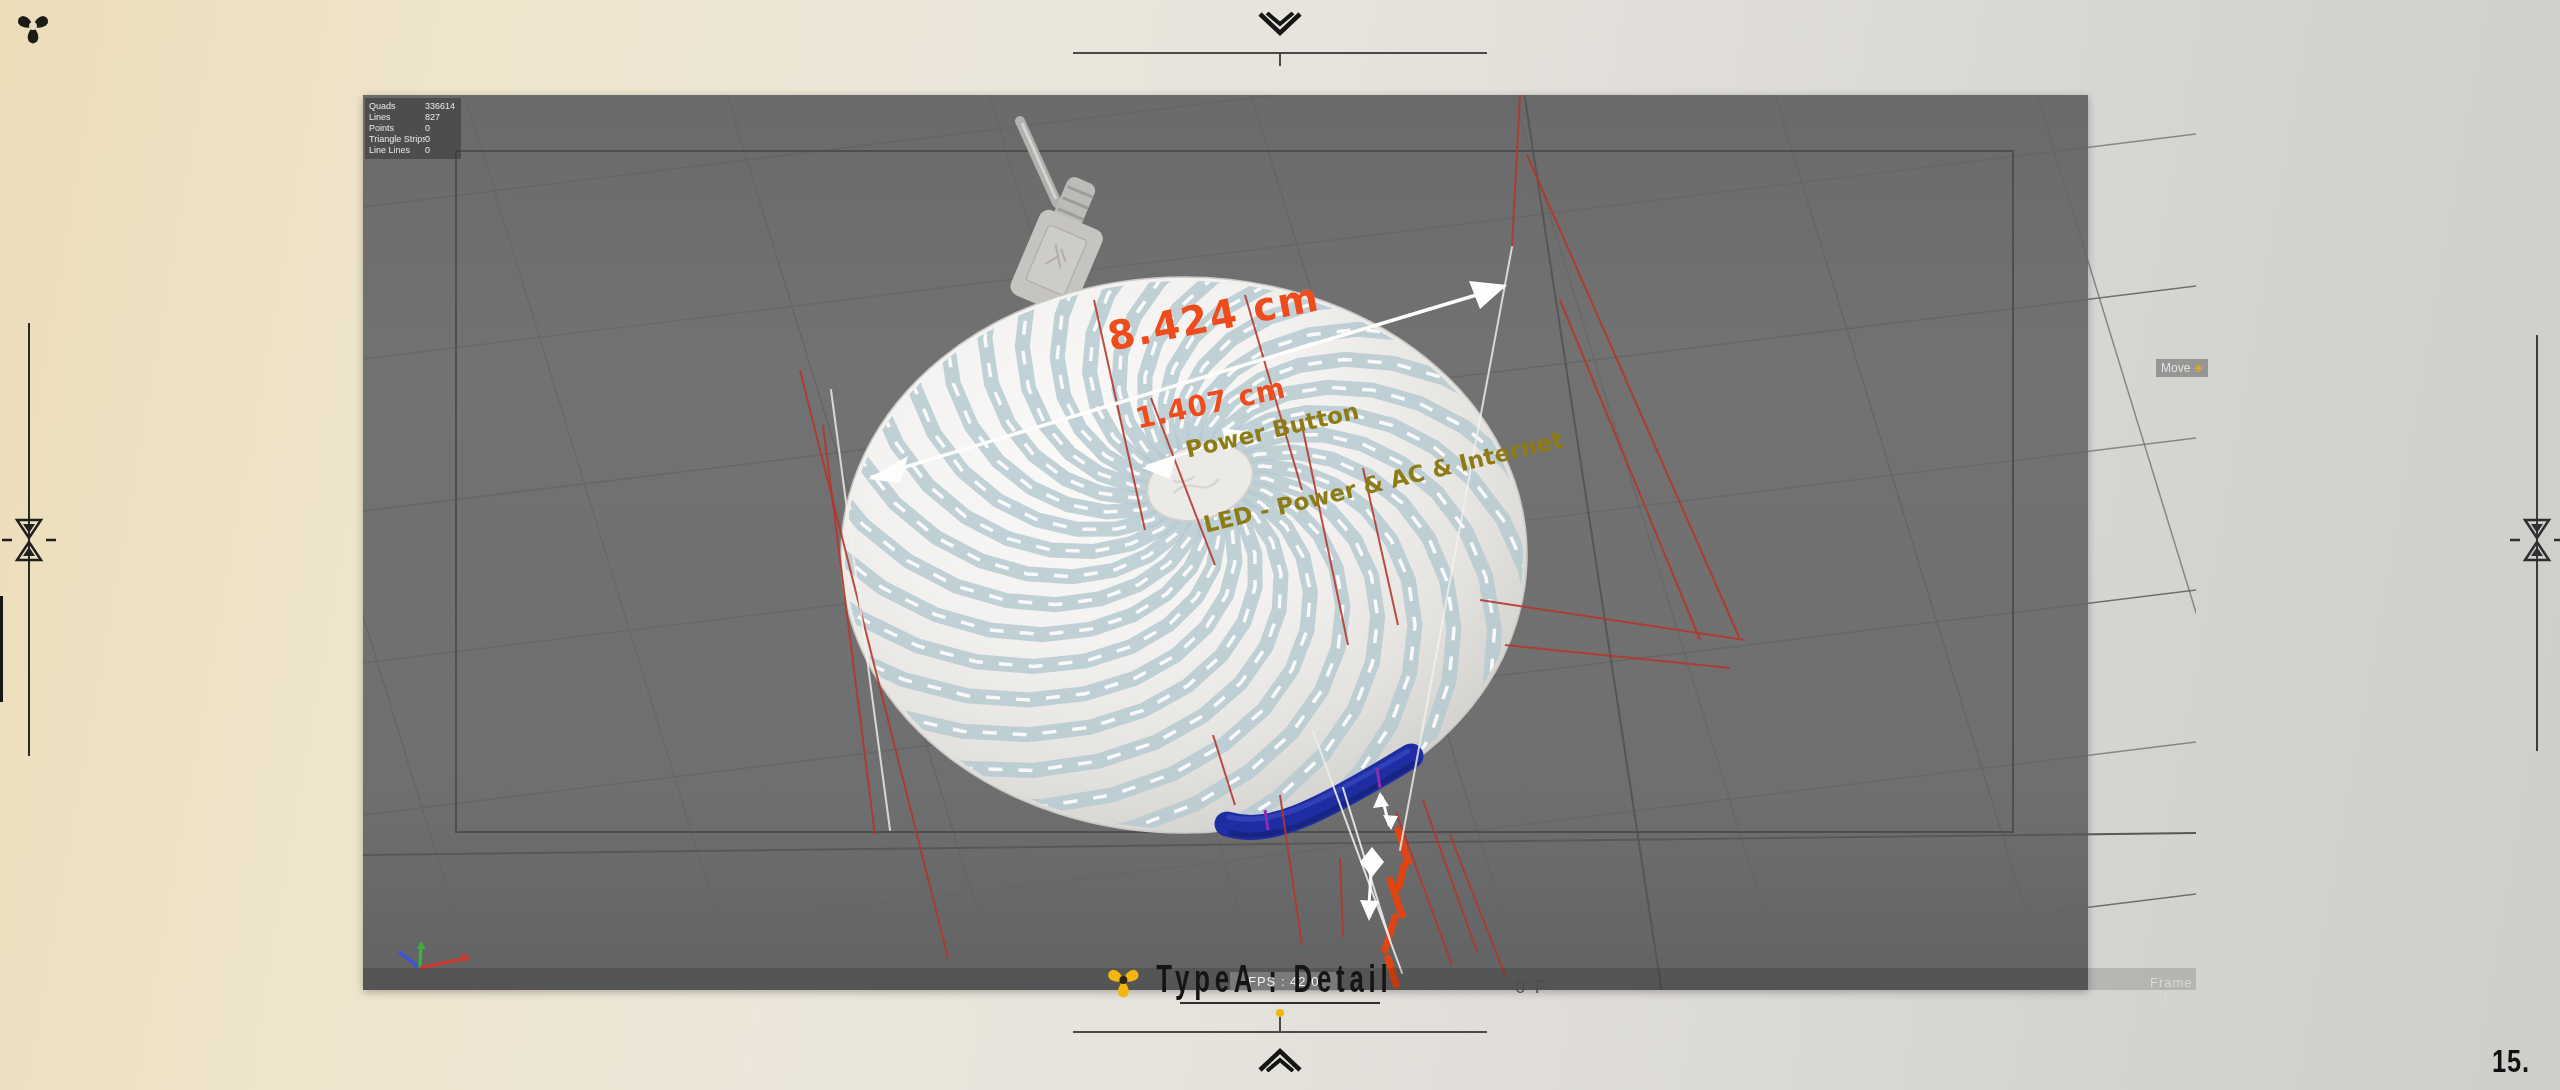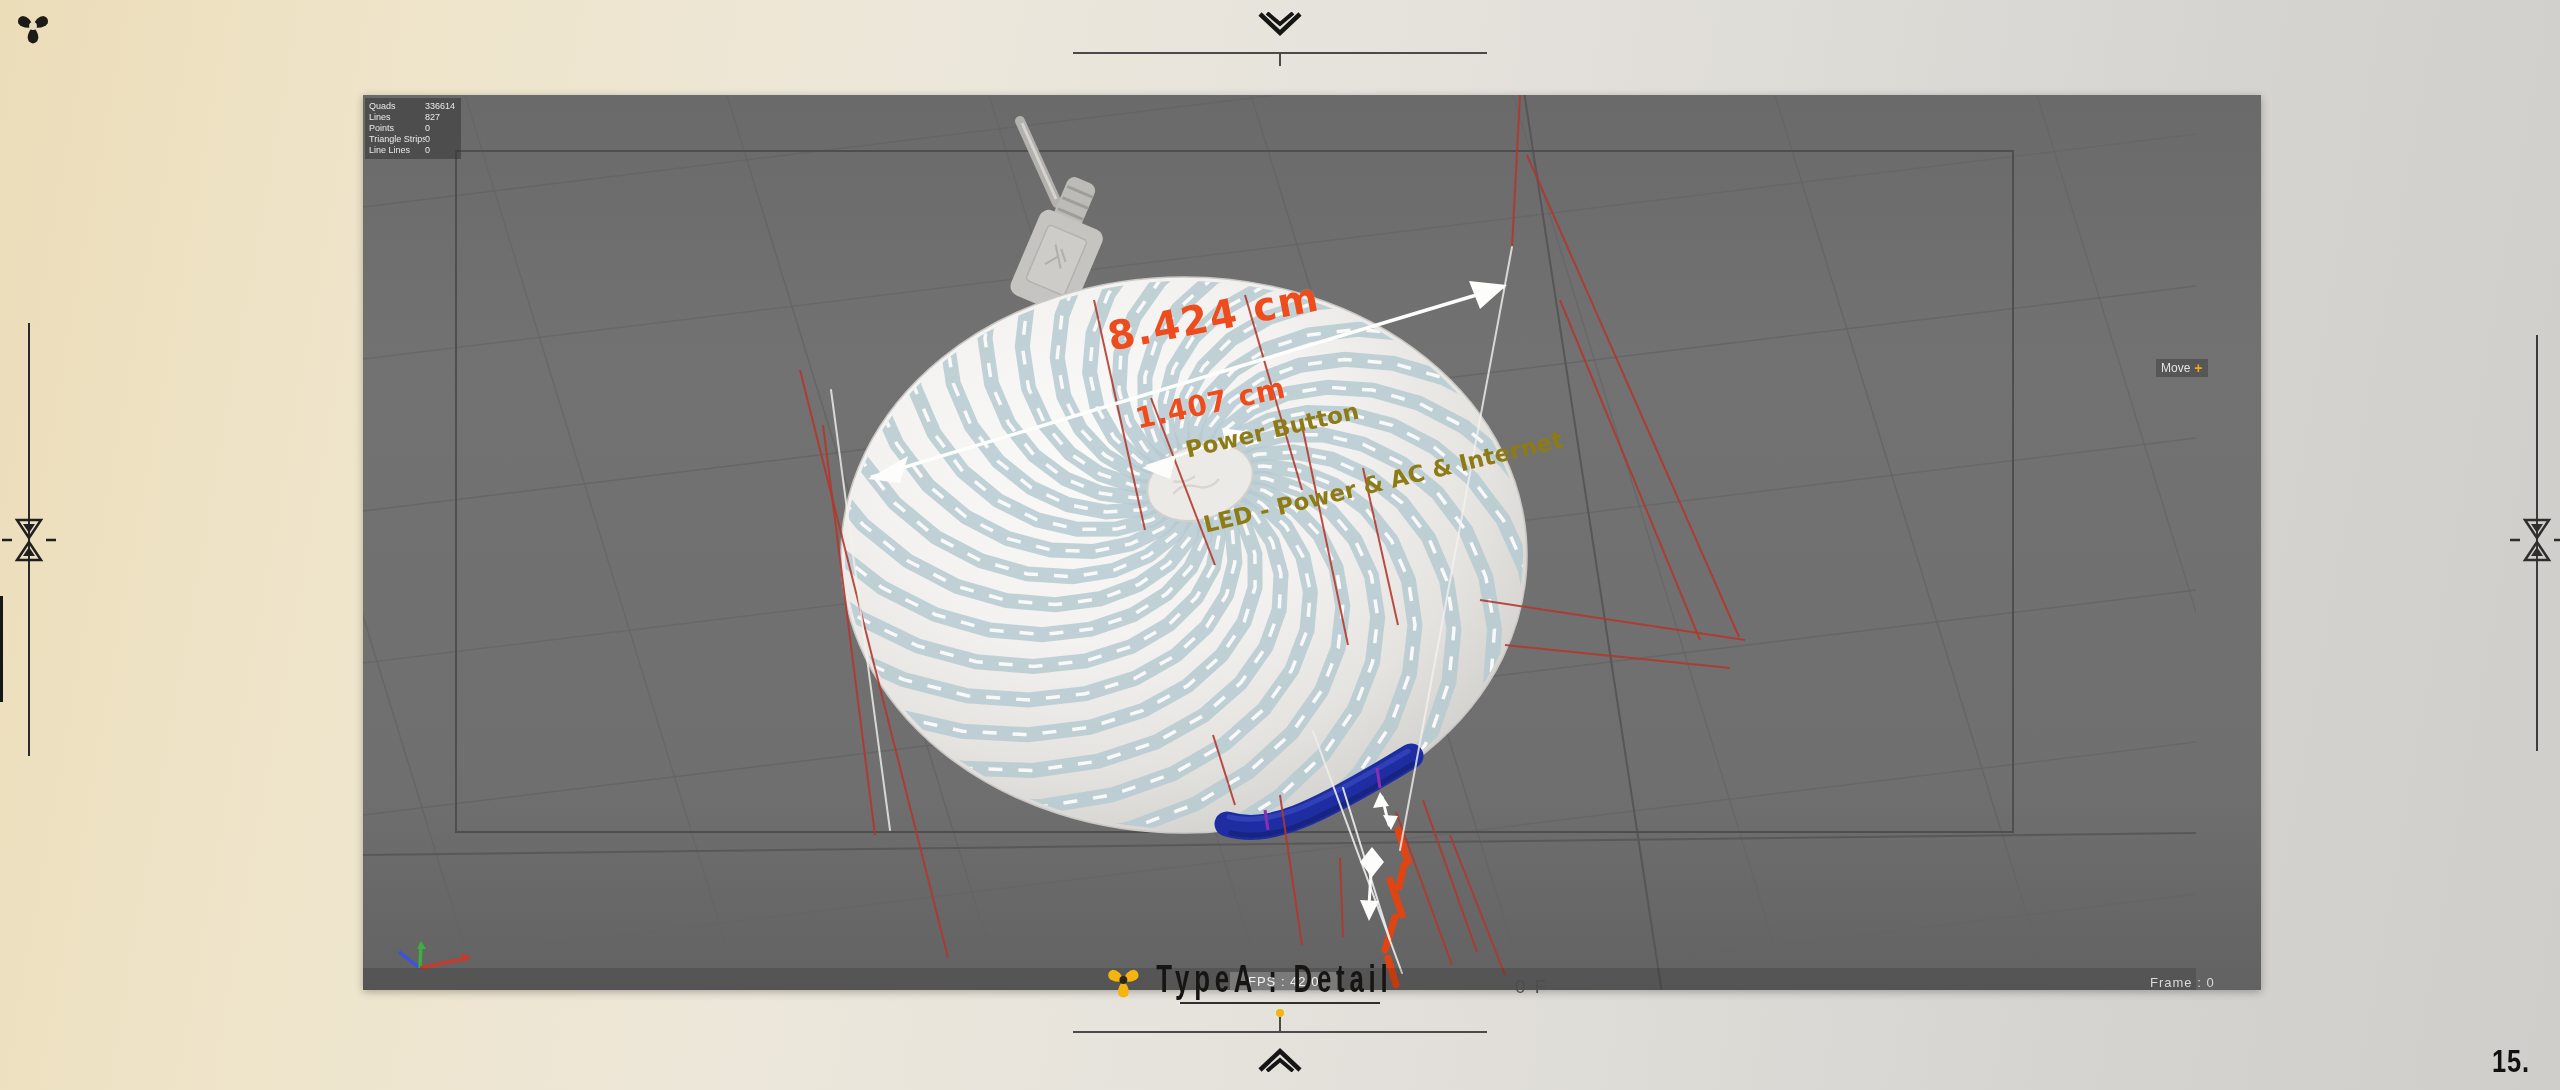--- a/index.html
+++ b/index.html
@@ -4,21 +4,21 @@
 <style>
   html,body{margin:0;padding:0;}
   body{
     width:2560px;height:1090px;position:relative;overflow:hidden;
     font-family:"Liberation Sans",sans-serif;
     background:linear-gradient(100deg,#ecddb9 0%,#efe5cb 16%,#ece7da 34%,#e6e3dd 50%,#dddbd6 68%,#d5d3d0 84%,#d0cecb 100%);
   }
   .abs{position:absolute;}
   
   #viewport{
-    left:363px;top:95px;width:1898px;height:895px;
+    left:363px;top:95px;width:1725px;height:895px;
     background:linear-gradient(180deg,#6a6a6a 0%,#727272 30%,#6f6f6f 78%,#626262 100%);
     box-shadow:0 2px 8px rgba(0,0,0,.28);
   }
   #vp-svg{position:absolute;left:0;top:0;}
   
   #stats{
     left:2px;top:3px;width:88px;padding:3px 4px;
     background:rgba(52,52,52,.55);color:#e9e9e9;
     font-size:9px;line-height:11px;letter-spacing:0;
   }

